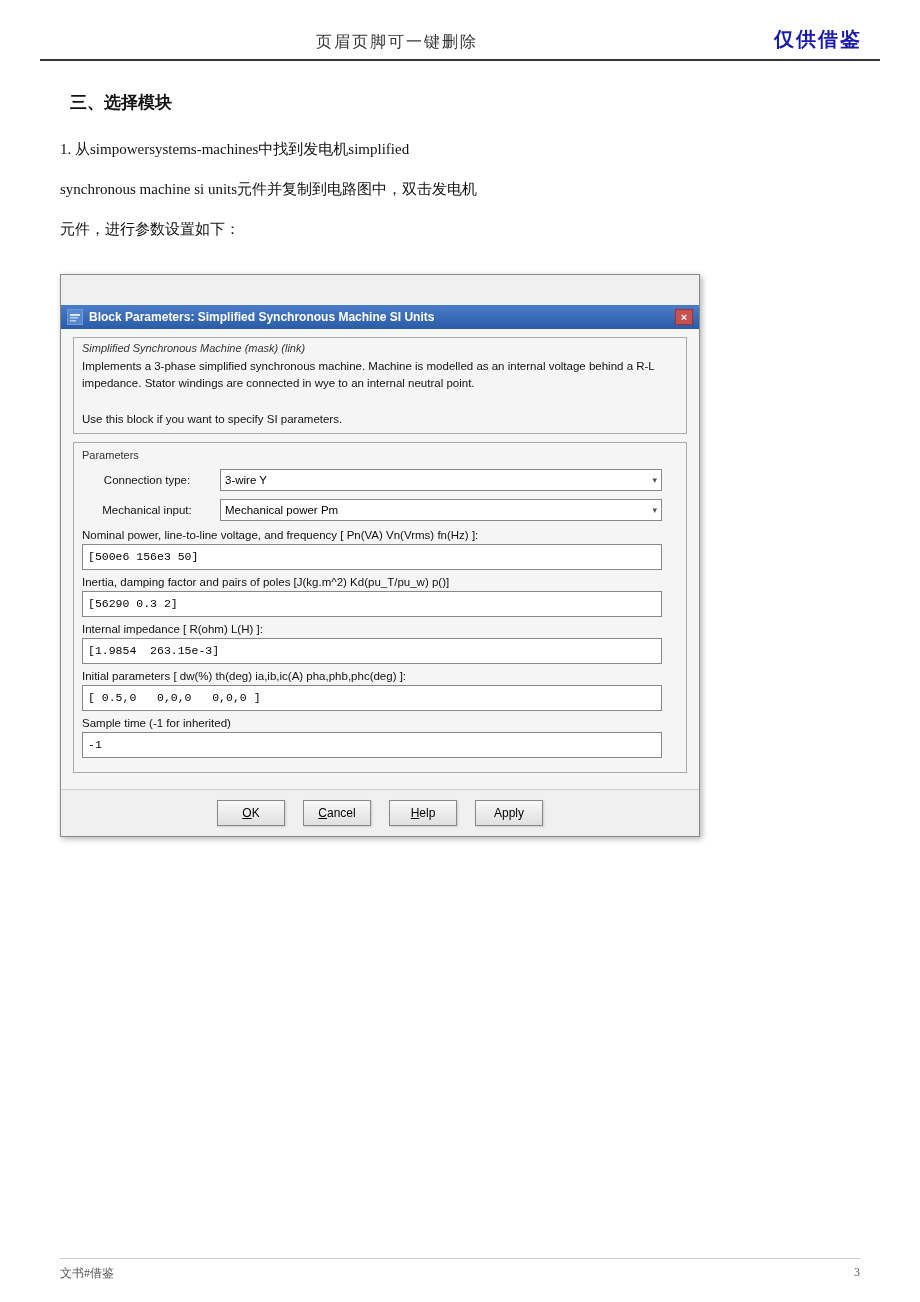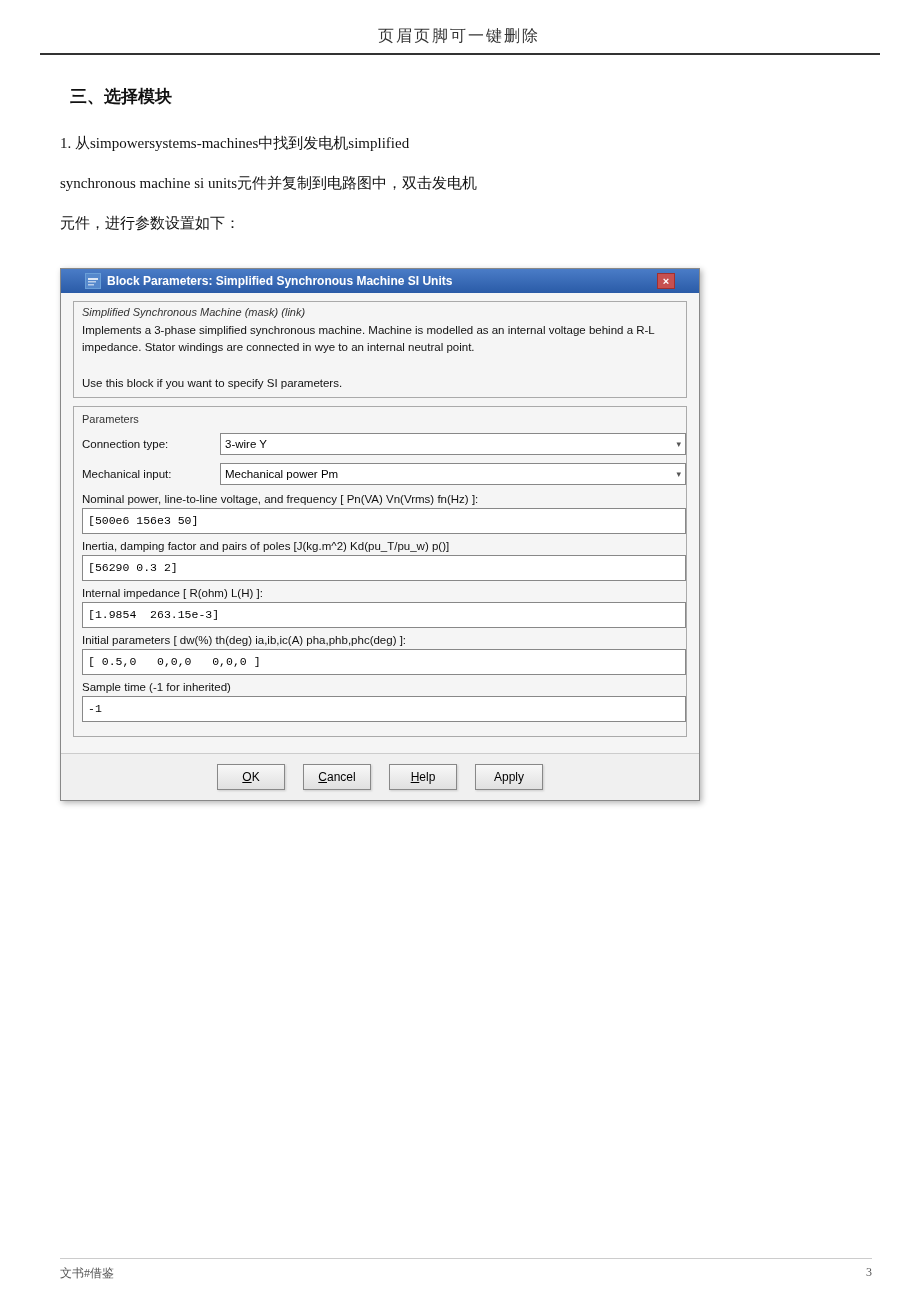--- a/index.html
+++ b/index.html
@@ -72,23 +72,24 @@
       font-family: 'Segoe UI', Arial, sans-serif;
       font-size: 12px;
     }
 
     .dialog-titlebar {
       background: linear-gradient(to bottom, #4a7cc7 0%, #2a5ba7 100%);
       color: #fff;
       display: flex;
       align-items: flex-start;
       justify-content: space-between;
-      padding: 4px 24px;
+      padding: 4px 6px;
       font-size: 12px;
       font-weight: bold;
+      margin-top: 30px;
     }
     .dialog-titlebar-left {
       display: flex;
       align-items: center;
       gap: 6px;
     }
     .dialog-icon {
       width: 16px;
       height: 16px;
       background: #6a9fd8;
@@ -134,35 +135,36 @@
       margin-bottom: 6px;
     }
     .use-text {
       font-size: 11.5px;
       color: #111;
       margin-top: 20px;
     }
 
     .params-section {
       border: 1px solid #aaa;
-      padding: 6px 0 8px 8px;
+      padding: 6px 24px 8px 8px;
       margin-bottom: 8px;
       background: #f5f5f5;
     }
     .params-label {
       font-size: 11px;
       color: #333;
       margin-bottom: 8px;
     }
 
     .param-row {
       display: flex;
       align-items: center;
       margin-bottom: 8px;
       gap: 8px;
+      text-align: center;
     }
     .param-label {
       font-size: 11.5px;
       color: #111;
       width: 130px;
       flex-shrink: 0;
     }
     .param-select {
       flex: 1;
       border: 1px solid #888;
@@ -217,35 +219,36 @@
     }
     .btn-underline {
       text-decoration: underline;
     }
 
     
     .page-footer {
       position: absolute;
       bottom: 20px;
       left: 60px;
-      right: 48px;
+      right: 60px;
       display: flex;
       justify-content: space-between;
       font-size: 12px;
       color: #555;
       border-top: 1px solid #ccc;
       padding-top: 6px;
     }
   </style>
 </head>
 <body>
 
 <div class="page-header">
   <div class="header-left">页眉页脚可一键删除</div>
   <div class="header-divider"></div>
+  <div class="header-right">仅供借鉴</div>
 </div>
 
 <div class="main-content">
 
   <div class="section-title">三、选择模块</div>
 
   <div class="paragraph">1. 从simpowersystems-machines中找到发电机simplified</div>
   <div class="paragraph">synchronous machine si units元件并复制到电路图中，双击发电机</div>
   <div class="paragraph">元件，进行参数设置如下：</div>
 

